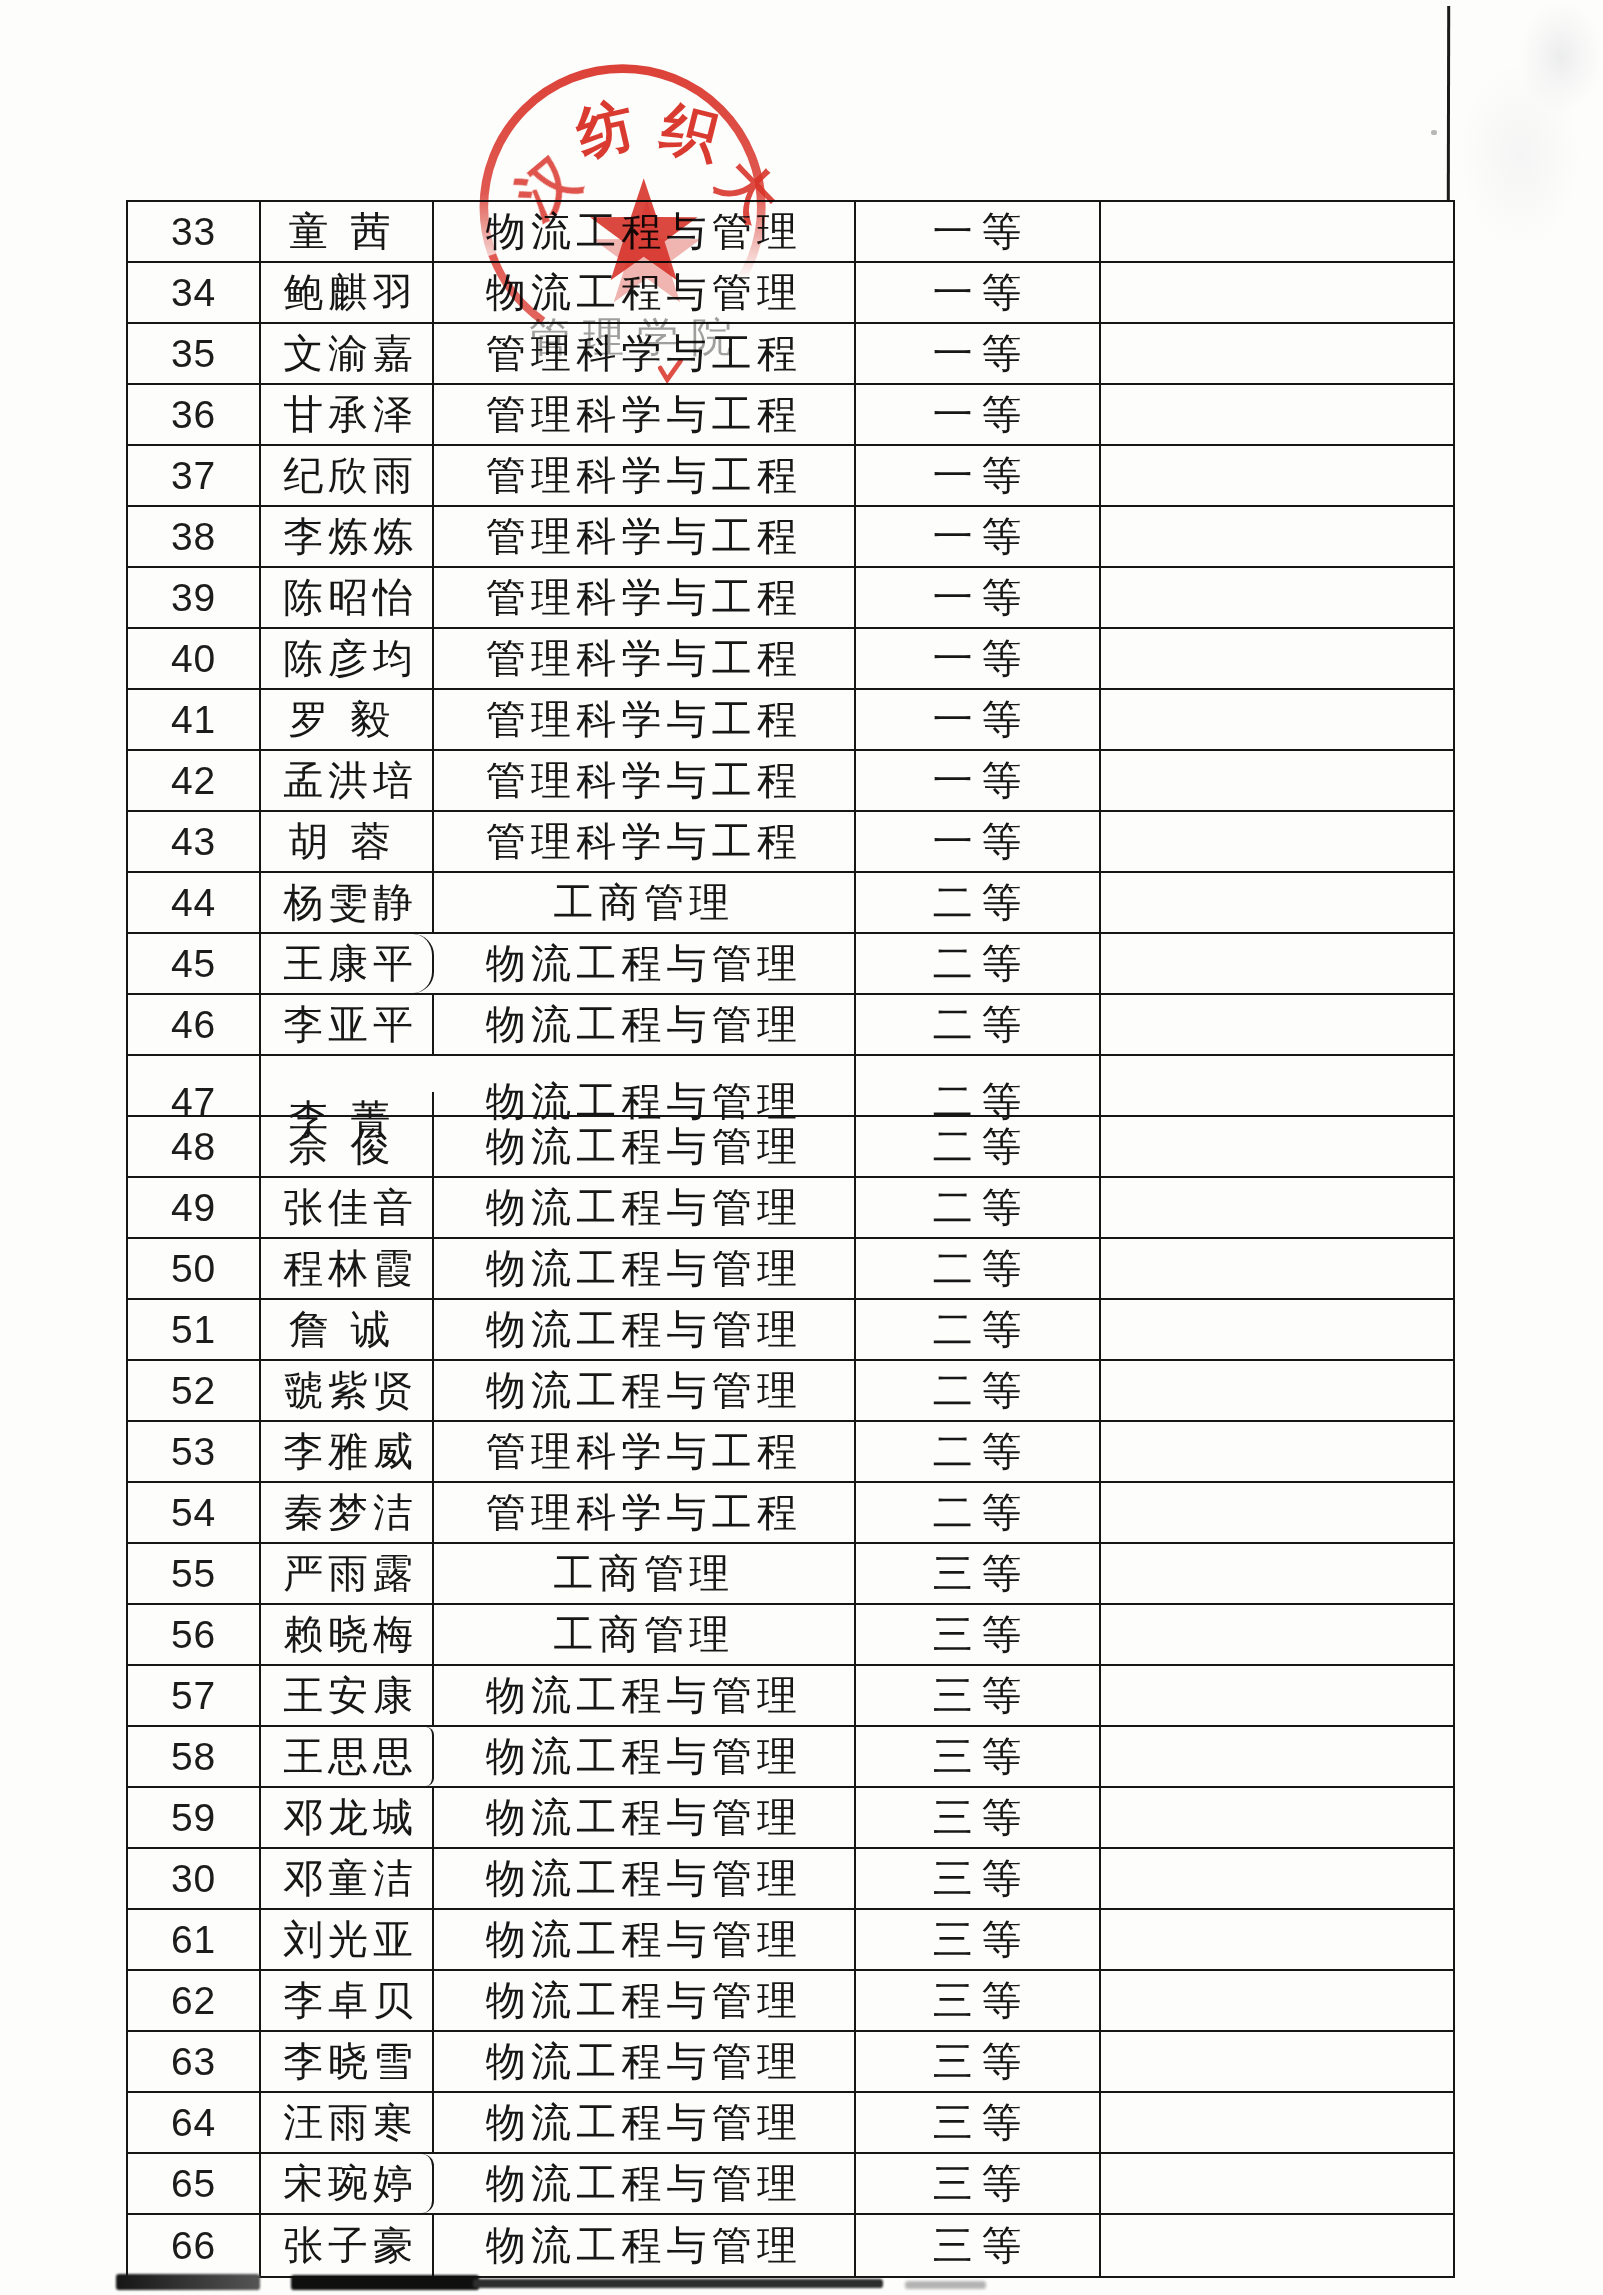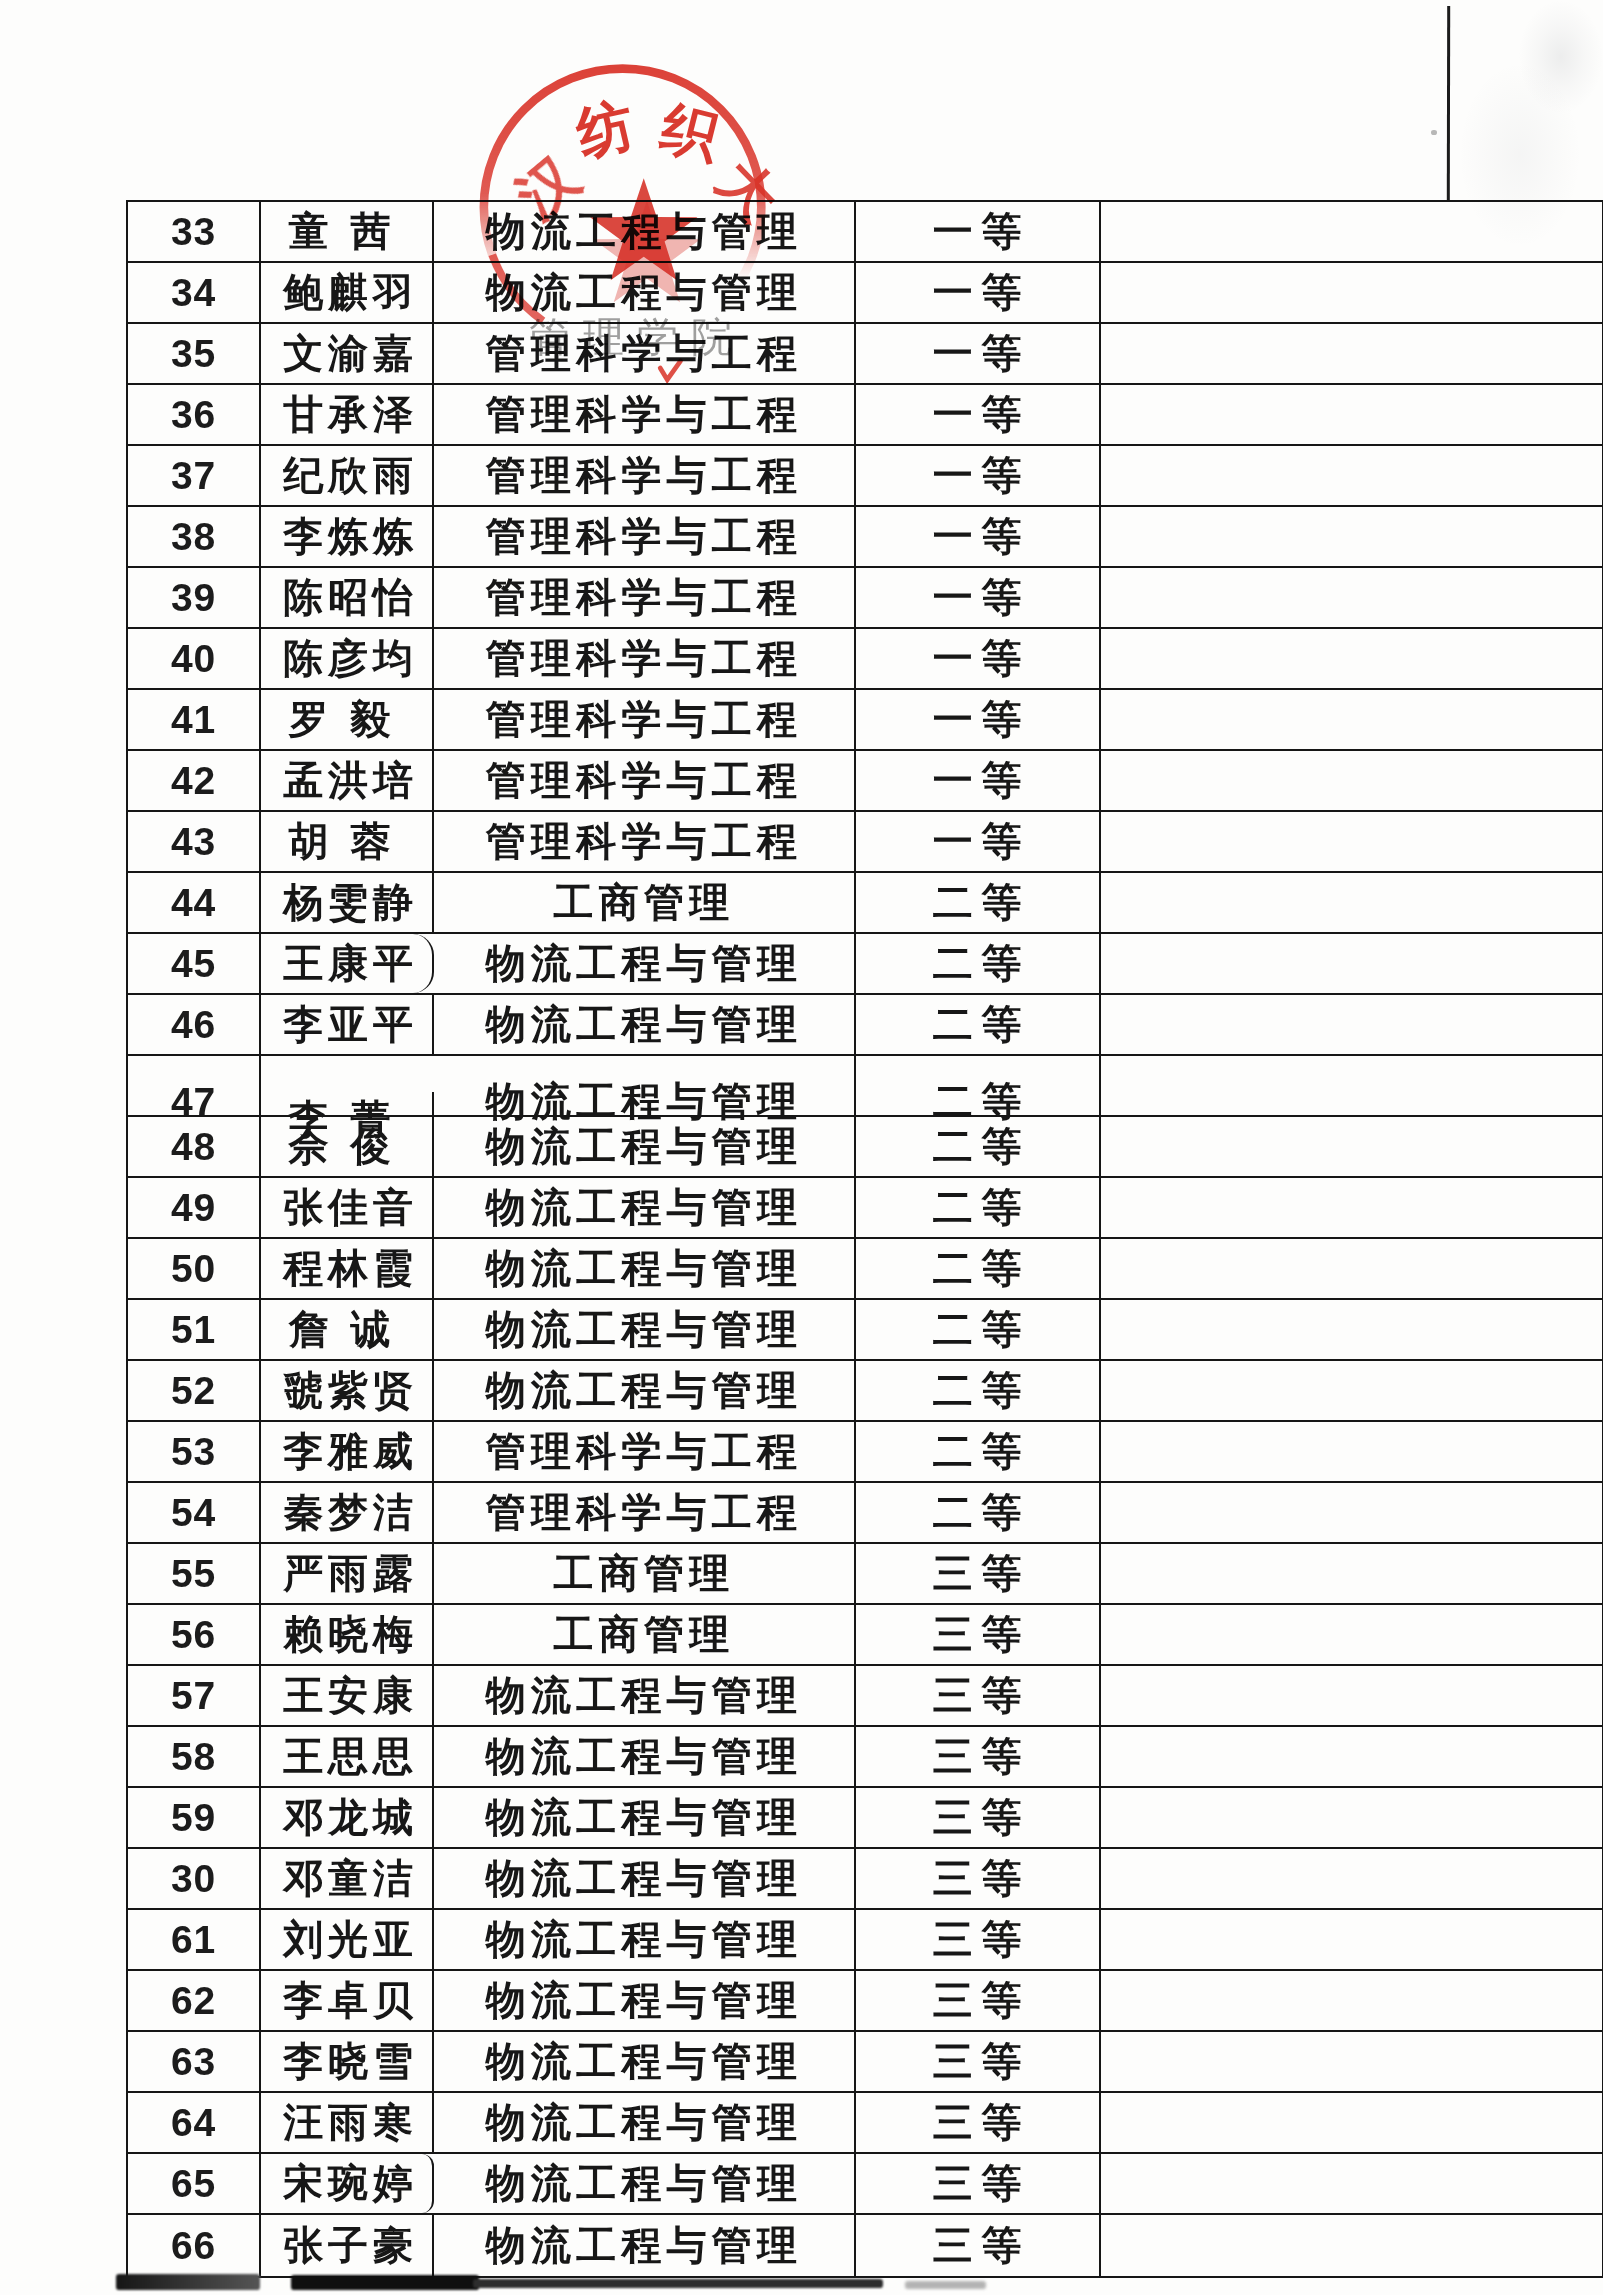--- a/index.html
+++ b/index.html
@@ -6,23 +6,23 @@
   body{
     width:1603px;height:2295px;position:relative;overflow:hidden;
     background:#fdfdfc;
     font-family:"Liberation Serif", serif;
     color:#141414;
   }
   .page{position:absolute;inset:0;}
 
   
   .award-table{
-    position:absolute;left:126px;top:200px;width:1478px;
+    position:absolute;left:126px;top:200px;width:1329px;
     border:2.3px solid #161616;box-sizing:border-box;
-    background:transparent;z-index:2;font-weight:bold;
+    background:transparent;z-index:2;
   }
   .t-row{
     display:grid;grid-template-columns:133px 173px 422px 245px 351px;
     height:61px;box-sizing:border-box;border-bottom:2.3px solid #161616;
   }
   .t-row:last-child{border-bottom:none;}
   .t-cell{
     display:flex;align-items:center;justify-content:center;
     box-sizing:border-box;border-right:2.3px solid #161616;
     font-size:40px;letter-spacing:0.12em;white-space:nowrap;
@@ -251,21 +251,21 @@
         </div>
         <div class="t-row">
           <div class="t-cell c-num">57</div>
           <div class="t-cell c-name" style="letter-spacing: 0.12em; padding-left: 0.2em;">王安康</div>
           <div class="t-cell c-major">物流工程与管理</div>
           <div class="t-cell c-award" style="padding-left: 0.2em;">三等</div>
           <div class="t-cell c-note"></div>
         </div>
         <div class="t-row">
           <div class="t-cell c-num">58</div>
-          <div class="t-cell c-name" style="letter-spacing: 0.12em; padding-left: 0.2em;">王思思</div>
+          <div class="t-cell c-name" style="letter-spacing: 0.12em; padding-left: 0.2em; border-radius: 8px;">王思思</div>
           <div class="t-cell c-major">物流工程与管理</div>
           <div class="t-cell c-award" style="padding-left: 0.2em;">三等</div>
           <div class="t-cell c-note"></div>
         </div>
         <div class="t-row">
           <div class="t-cell c-num">59</div>
           <div class="t-cell c-name" style="letter-spacing: 0.12em; padding-left: 0.2em;">邓龙城</div>
           <div class="t-cell c-major">物流工程与管理</div>
           <div class="t-cell c-award" style="padding-left: 0.2em;">三等</div>
           <div class="t-cell c-note"></div>

